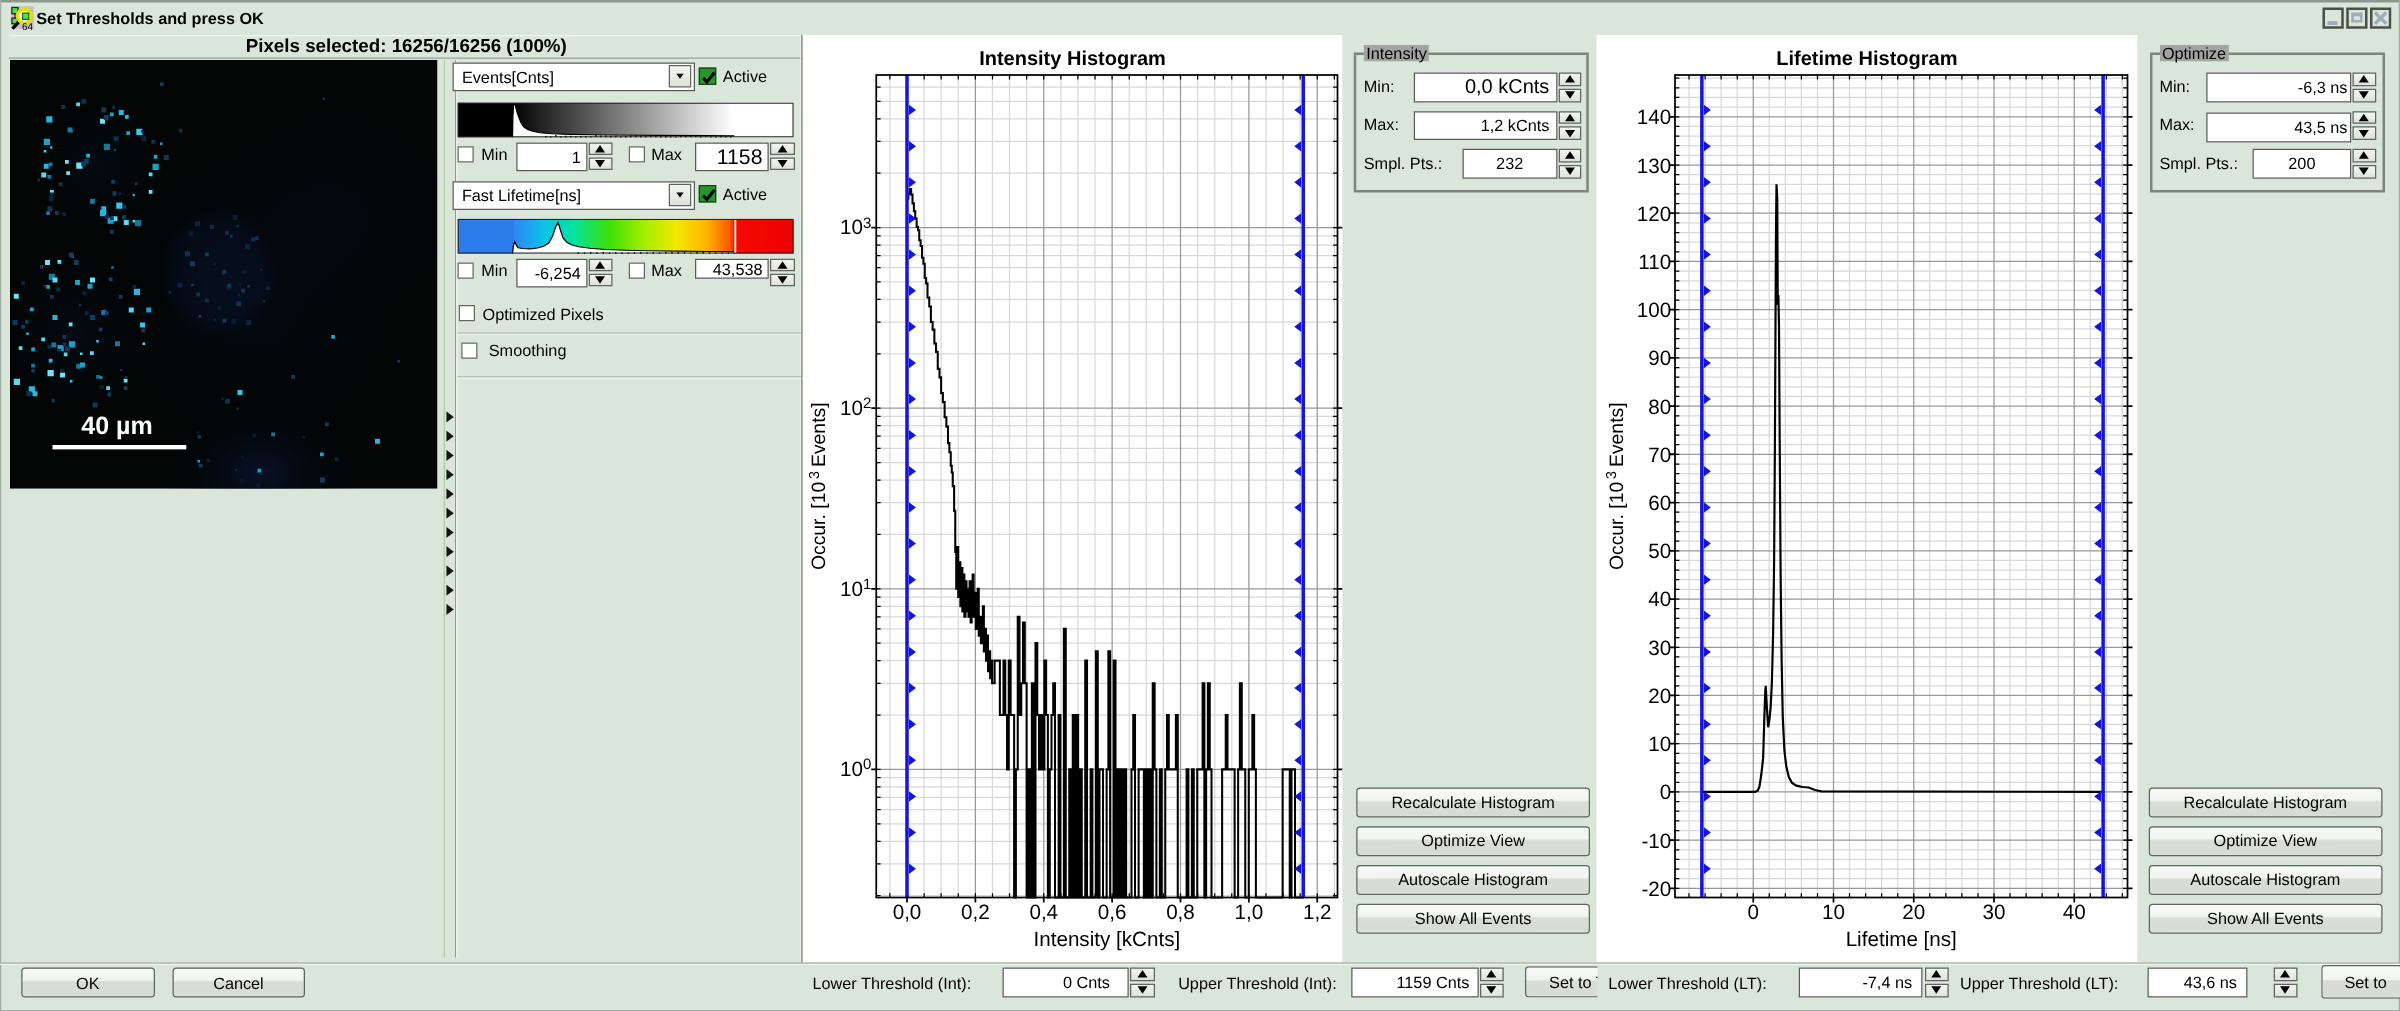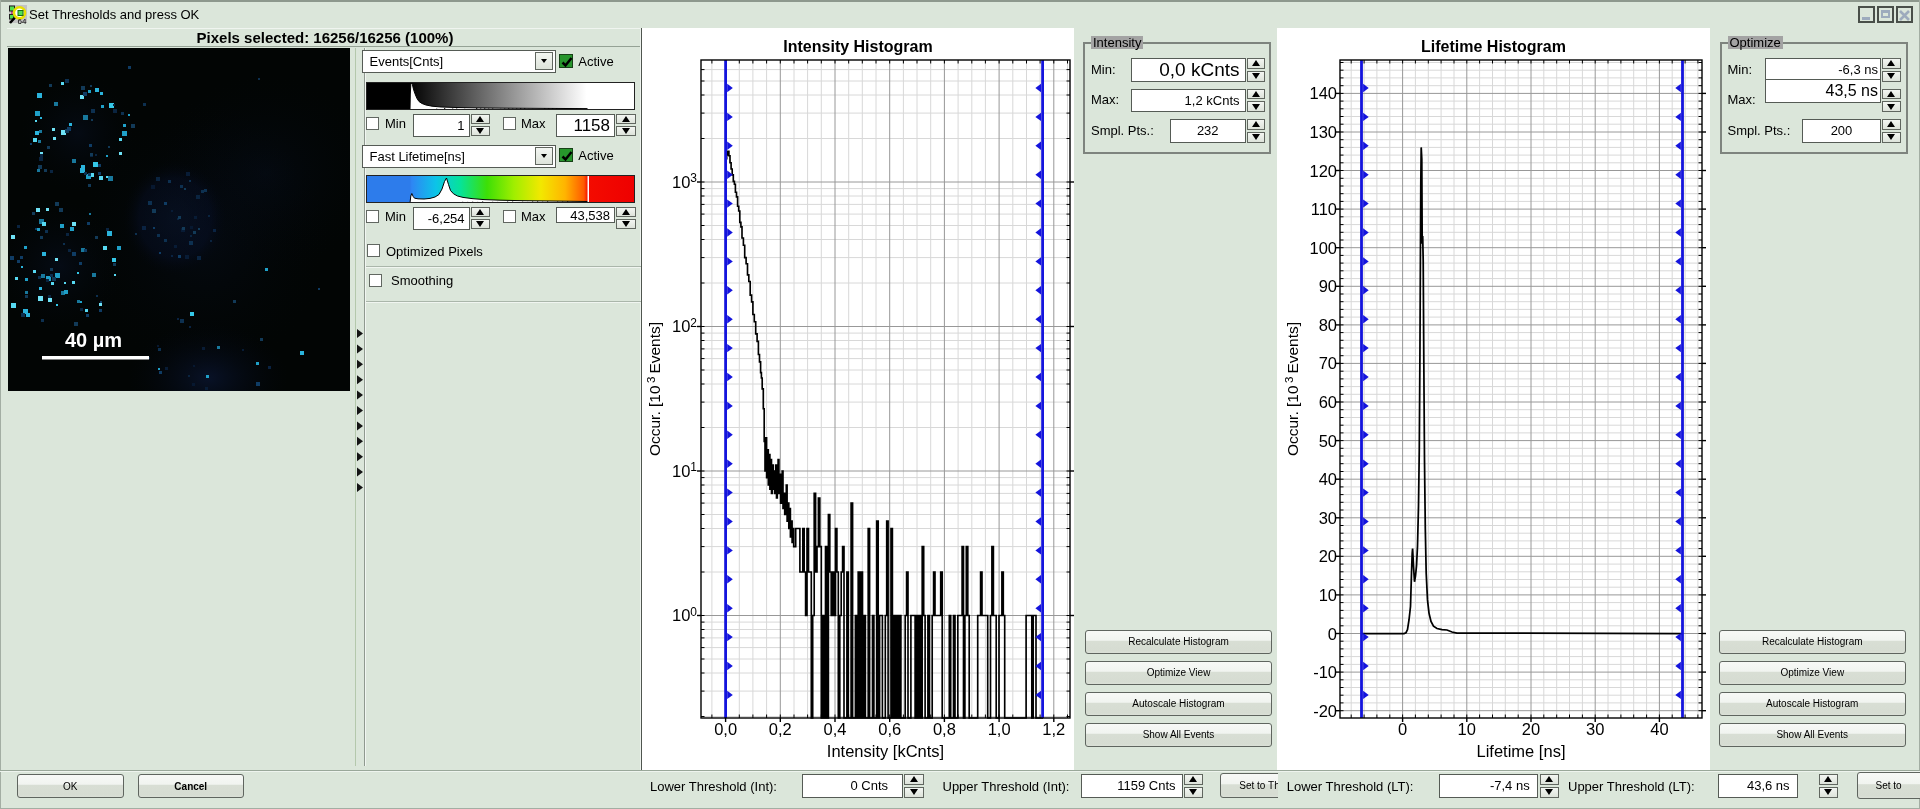--- a/index.html
+++ b/index.html
@@ -1,18 +1,18 @@
 <!DOCTYPE html>
 <html><head><meta charset="utf-8"><title>Set Thresholds and press OK</title><style>
 *{margin:0;padding:0;box-sizing:border-box}
 html,body{width:1920px;height:809px}
 body{background:#dbe6da;font-family:"Liberation Sans",sans-serif;position:relative;overflow:hidden;color:#000}
 .lbl{position:absolute;white-space:nowrap;line-height:1.1}
 .inp{position:absolute;background:#fff;border:1px solid #555b55;display:flex;align-items:center;white-space:nowrap;overflow:hidden}
-.btn{position:absolute;border:1px solid #5f655f;border-radius:3px;background:linear-gradient(#f7f9f6 0%,#f1f4f0 42%,#d8ded4 47%,#d6dcd2 90%,#dbe0d7 100%);display:flex;align-items:center;justify-content:center;font-size:10px;white-space:nowrap}
+.btn{position:absolute;border:1px solid #5f655f;border-radius:3px;background:linear-gradient(#f7f9f6 0%,#f1f4f0 42%,#d8ded4 47%,#d6dcd2 90%,#dbe0d7 100%);display:flex;align-items:center;justify-content:center;font-size:13px;white-space:nowrap}
 .sp{position:absolute;border:1px solid #60665f;background:linear-gradient(#f3f6f2,#dde3da);display:flex;align-items:center;justify-content:center}
 .tu{width:0;height:0;border-left:4.5px solid transparent;border-right:4.5px solid transparent;border-bottom:6px solid #000}
 .td{width:0;height:0;border-left:4.5px solid transparent;border-right:4.5px solid transparent;border-top:6px solid #000}
 .tds{width:0;height:0;border-left:3.8px solid transparent;border-right:3.8px solid transparent;border-top:4.8px solid #000}
 .cb{position:absolute;width:13px;height:13px;background:#fff;border:1px solid #616761}
 .cbg{position:absolute;width:14px;height:14px;background:#27952c;border:1px solid #174117}
 .gb{position:absolute;border:2px solid #7e847e}
 .gb>span{position:absolute;top:-8px;left:6px;background:#a3a3a3;padding:0 2px;font-size:13px;line-height:1}
 .vline{position:absolute;width:1px}
 .hline{position:absolute;height:1px}
@@ -28,21 +28,21 @@
 <line x1="4" y1="5" x2="11" y2="9" stroke="#b8288c" stroke-width="1.6"></line>
 <line x1="4" y1="12" x2="11" y2="9" stroke="#b8288c" stroke-width="1.4"></line>
 <rect x="1.5" y="2" width="5" height="5" fill="#50e050" stroke="#222" stroke-width="1"></rect>
 <rect x="1.5" y="10.5" width="4.5" height="4.5" fill="#50e050" stroke="#222" stroke-width="1"></rect>
 <line x1="7" y1="13.5" x2="2" y2="19" stroke="#000" stroke-width="2.6"></line>
 <circle cx="11.5" cy="8.8" r="5.6" fill="#fff"></circle>
 <circle cx="11.5" cy="8.8" r="5.6" fill="none" stroke="#e8e000" stroke-width="2.6"></circle>
 <rect x="10" y="6.5" width="5" height="5" fill="#50e050" stroke="#1a6a1a" stroke-width="1"></rect>
 <text x="9.5" y="20" font-size="8" fill="#000" font-family="Liberation Sans">64</text>
 </svg>
-<div class="lbl" style="left:29px;top:15px;font-size:13px;font-weight:normal;color:#000;transform:translateY(-50%)">Set Thresholds and press OK</div>
+<div class="lbl" style="left:29px;top:15px;font-size:13px;font-weight:bold;color:#000;transform:translateY(-50%)">Set Thresholds and press OK</div>
 <div style="position:absolute;left:1858px;top:6px;width:17px;height:17px;border:2px solid #494f49;background:#dbe6da">
     <div style="position:absolute;left:2px;top:9px;width:8px;height:3px;background:#9dabbd"></div>
   </div>
 <div style="position:absolute;left:1877px;top:6px;width:17px;height:17px;border:2px solid #494f49;background:#dbe6da">
     <div style="position:absolute;left:2px;top:2px;width:9px;height:8px;border:2px solid #9dabbd;border-top-width:3px"></div>
   </div>
 <div style="position:absolute;left:1896px;top:6px;width:17px;height:17px;border:2px solid #494f49;background:#dbe6da"><svg width="13" height="13">
       <path d="M2,2 L11,11 M11,2 L2,11" stroke="#9dabbd" stroke-width="2.6"></path>
     </svg></div>
 <div style="position:absolute;left:7px;top:28px;width:637px;height:19px;border-top:1px solid #f0f5f0;border-bottom:1px solid #95a295"></div>
@@ -1202,21 +1202,21 @@
     <text x="254.0" y="707" text-anchor="middle" font-size="16.5" font-family="Liberation Sans">20</text>
     <text x="318.2" y="707" text-anchor="middle" font-size="16.5" font-family="Liberation Sans">30</text>
     <text x="382.4" y="707" text-anchor="middle" font-size="16.5" font-family="Liberation Sans">40</text>
     <text x="244.0" y="729" text-anchor="middle" font-size="16.5" font-family="Liberation Sans">Lifetime [ns]</text>
     <text transform="translate(21,361) rotate(-90)" text-anchor="middle" font-size="15.5" font-family="Liberation Sans">Occur. [10<tspan font-size="11.5" dy="-5"> 3</tspan><tspan dy="5"> Events]</tspan></text>
   </svg>
 <div class="gb" style="left:1083px;top:42px;width:188px;height:112px">
     <span>Intensity</span>
   </div>
 <div class="lbl" style="left:1091px;top:69.5px;font-size:13px;color:#000;transform:translateY(-50%)">Min:</div>
-<div class="inp" style="left:1130.5px;top:58px;width:115px;height:23.5px;justify-content:flex-end;padding-right:5px;font-size:19px">0,0 kCnts</div>
+<div class="inp" style="left:1130.5px;top:58px;width:115px;height:23.5px;justify-content:flex-end;padding-right:5px;font-size:16px">0,0 kCnts</div>
 <div class="sp" style="left:1246.5px;top:58px;width:18.5px;height:10.75px">
     <span class="tu"></span>
   </div>
 <div class="sp" style="left:1246.5px;top:70.75px;width:18.5px;height:10.75px">
     <span class="td"></span>
   </div>
 <div class="lbl" style="left:1091px;top:100px;font-size:13px;color:#000;transform:translateY(-50%)">Max:</div>
 <div class="inp" style="left:1130.5px;top:88.5px;width:115px;height:23.5px;justify-content:flex-end;padding-right:5px;font-size:13px">1,2 kCnts</div>
 <div class="sp" style="left:1246.5px;top:88.5px;width:18.5px;height:10.75px">
     <span class="tu"></span>
@@ -1237,21 +1237,21 @@
   </div>
 <div class="lbl" style="left:1727.5px;top:69.5px;font-size:13px;color:#000;transform:translateY(-50%)">Min:</div>
 <div class="inp" style="left:1765px;top:58px;width:116px;height:23.5px;justify-content:flex-end;padding-right:2px;font-size:13px">-6,3 ns</div>
 <div class="sp" style="left:1882px;top:58px;width:18.5px;height:10.75px">
     <span class="tu"></span>
   </div>
 <div class="sp" style="left:1882px;top:70.75px;width:18.5px;height:10.75px">
     <span class="td"></span>
   </div>
 <div class="lbl" style="left:1727.5px;top:100px;font-size:13px;color:#000;transform:translateY(-50%)">Max:</div>
-<div class="inp" style="left:1765px;top:79px;width:116px;height:23.5px;justify-content:flex-end;padding-right:2px;font-size:16px">43,5 ns</div>
+<div class="inp" style="left:1765px;top:90px;width:116px;height:23.5px;justify-content:flex-end;padding-right:2px;font-size:13px">43,5 ns</div>
 <div class="sp" style="left:1882px;top:88.5px;width:18.5px;height:10.75px">
     <span class="tu"></span>
   </div>
 <div class="sp" style="left:1882px;top:101.25px;width:18.5px;height:10.75px">
     <span class="td"></span>
   </div>
 <div class="lbl" style="left:1727.5px;top:130.5px;font-size:13px;color:#000;transform:translateY(-50%)">Smpl. Pts.:</div>
 <div class="inp" style="left:1802px;top:119px;width:79px;height:23.5px;justify-content:center;font-size:13px">200</div>
 <div class="sp" style="left:1882px;top:119px;width:18.5px;height:10.75px">
     <span class="tu"></span>
@@ -1263,21 +1263,21 @@
 <div class="btn" style="left:1085px;top:660.5px;width:187px;height:24.5px;">Optimize View</div>
 <div class="btn" style="left:1085px;top:691.5px;width:187px;height:24.5px;">Autoscale Histogram</div>
 <div class="btn" style="left:1085px;top:722.5px;width:187px;height:24.5px;">Show All Events</div>
 <div class="btn" style="left:1718.5px;top:629.5px;width:187.5px;height:24.5px;">Recalculate Histogram</div>
 <div class="btn" style="left:1718.5px;top:660.5px;width:187.5px;height:24.5px;">Optimize View</div>
 <div class="btn" style="left:1718.5px;top:691.5px;width:187.5px;height:24.5px;">Autoscale Histogram</div>
 <div class="btn" style="left:1718.5px;top:722.5px;width:187.5px;height:24.5px;">Show All Events</div>
 <div class="hline" style="left:0;top:770px;width:1920px;background:#9aa89a"></div>
 <div class="hline" style="left:0;top:771px;width:1920px;background:#eef4ee"></div>
 <div class="btn" style="left:17px;top:774px;width:106.5px;height:24px;">OK</div>
-<div class="btn" style="left:137.5px;top:774px;width:106.5px;height:24px;font-weight:bold;">Cancel</div>
+<div class="btn" style="left:137.5px;top:774px;width:106.5px;height:24px;">Cancel</div>
 <div class="lbl" style="left:650px;top:786.5px;font-size:13px;color:#000;transform:translateY(-50%)">Lower Threshold (Int):</div>
 <div class="inp" style="left:801.5px;top:773.5px;width:101.5px;height:24.5px;justify-content:flex-end;padding-right:14px;font-size:13px">0 Cnts</div>
 <div class="sp" style="left:904px;top:773.5px;width:19.5px;height:11.25px">
     <span class="tu"></span>
   </div>
 <div class="sp" style="left:904px;top:786.75px;width:19.5px;height:11.25px">
     <span class="td"></span>
   </div>
 <div class="lbl" style="left:942.5px;top:786.5px;font-size:13px;color:#000;transform:translateY(-50%)">Upper Threshold (Int):</div>
 <div class="inp" style="left:1081px;top:773.5px;width:101.5px;height:24.5px;justify-content:flex-end;padding-right:6px;font-size:13px">1159 Cnts</div>

